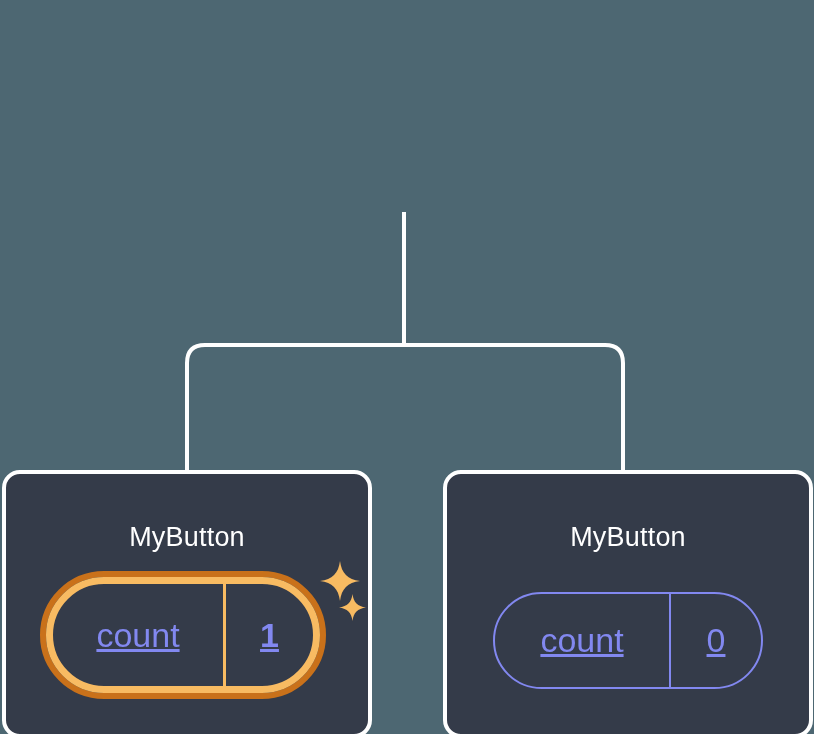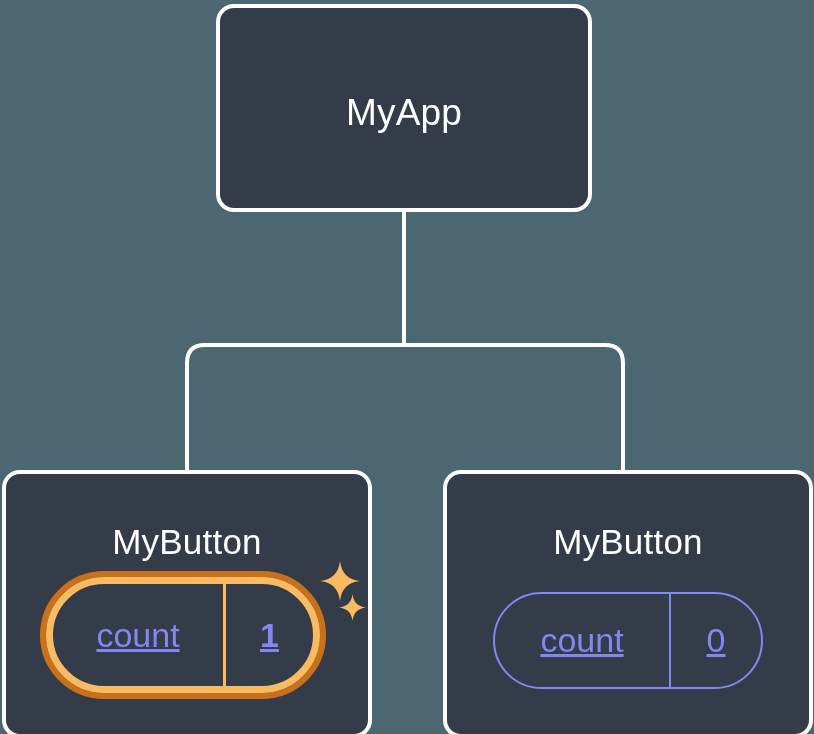--- a/index.html
+++ b/index.html
@@ -54,21 +54,21 @@
   
   .node-child {
     top: 470px;
     width: 370px;
     height: 268px;
   }
   #node-child-left { left: 2px; }
   #node-child-right { left: 443px; }
   .node-child .node-title {
     top: 518px;
-    font-size: 35px;
+    font-size: 27px;
   }
   #node-child-left .node-title { top: 48px; }
   #node-child-right .node-title { top: 48px; }
 
   
   #connector {
     position: absolute;
     left: 0;
     top: 0;
     width: 814px;
@@ -164,23 +164,20 @@
 
 <div id="stage">
 
   <svg id="connector" viewBox="0 0 814 734" width="814" height="734" aria-hidden="true">
 
     <path d="M 404 212 L 404 345" fill="none" stroke="#ffffff" stroke-width="4"></path>
 
     <path d="M 187 470 L 187 363 Q 187 345 205 345 L 605 345 Q 623 345 623 363 L 623 470" fill="none" stroke="#ffffff" stroke-width="4" stroke-linecap="butt"></path>
   </svg>
 
-  <div class="node" id="node-root">
-    <div class="node-title">MyApp</div>
-  </div>
 
   <div class="node node-child" id="node-child-left">
     <div class="node-title">MyButton</div>
   </div>
 
   <div class="node node-child" id="node-child-right">
     <div class="node-title">MyButton</div>
   </div>
 
   <div class="pill pill-highlight">

